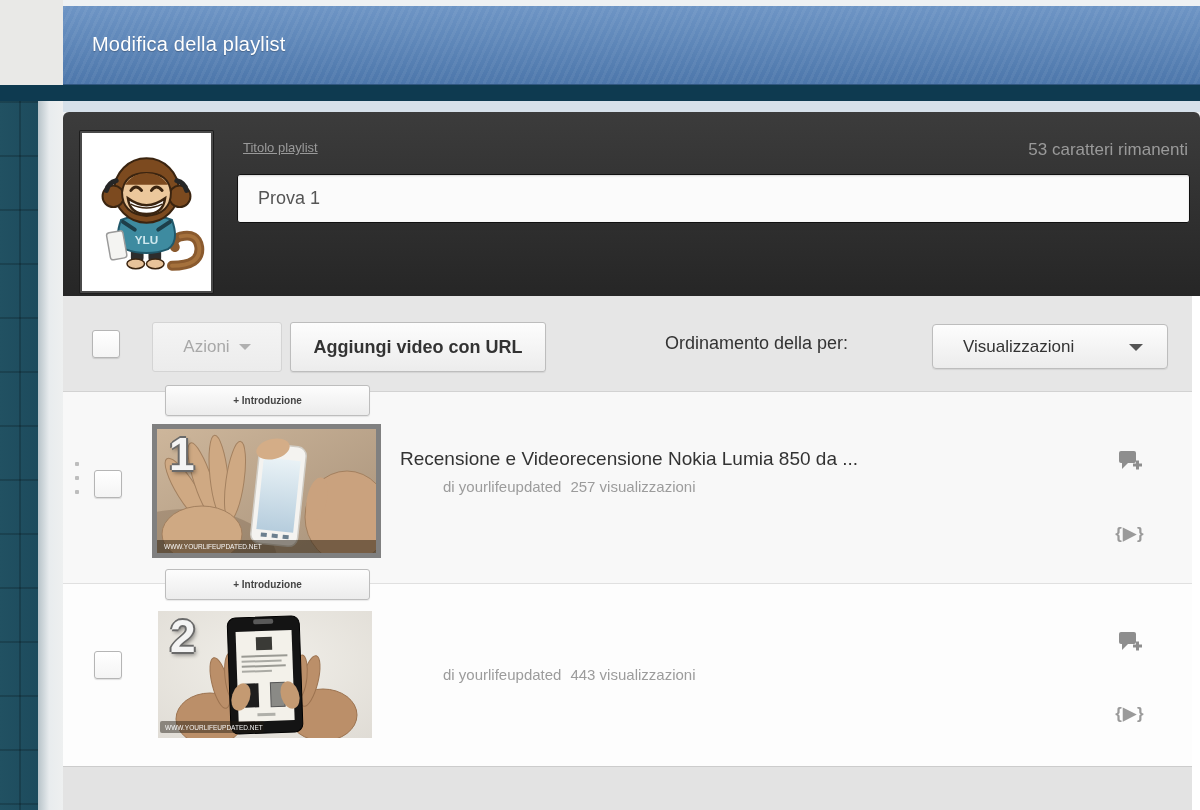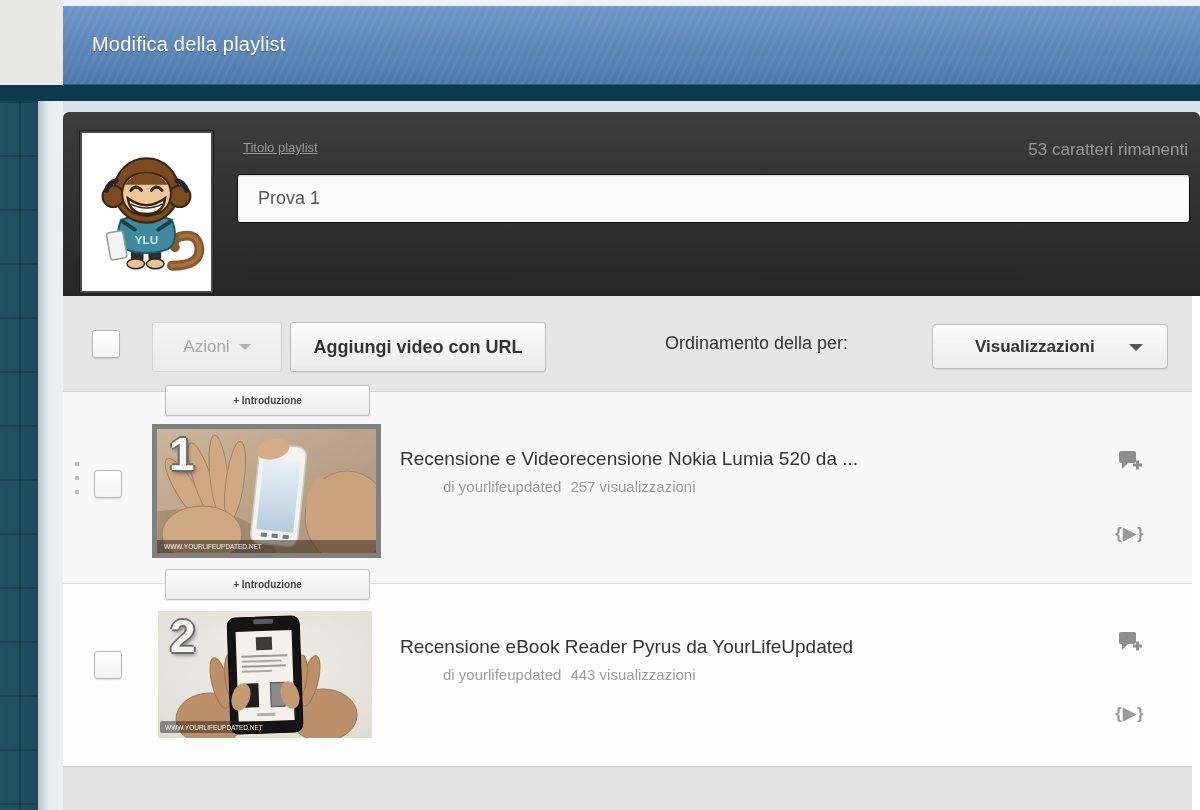--- a/index.html
+++ b/index.html
@@ -56,21 +56,21 @@
   .toolbar .checkbox { left:29px; top:34px; }
   .btn { position:absolute; display:flex; align-items:center; justify-content:center;
     background:linear-gradient(#fdfdfd,#ececec); border:1px solid #bdbdbd; border-radius:3px;
     box-shadow:0 1px 1px rgba(0,0,0,0.08); cursor:pointer; }
   .btn-azioni { left:89px; top:26px; width:130px; height:50px;
     background:linear-gradient(#f4f4f4,#ececec); border-color:#d4d4d4; box-shadow:none;
     color:#a8a8a8; font-size:17px; gap:9px; }
   .btn-addvideo { left:227px; top:26px; width:256px; height:50px; color:#333; font-size:18px; font-weight:bold; }
   .sort-label { position:absolute; left:602px; top:37px; color:#333; font-size:18px; }
   .btn-sort { left:869px; top:28px; width:236px; height:45px; border-radius:4px;
-    color:#333; font-size:17px; font-weight:bold; justify-content:flex-start; padding-left:42px; }
+    color:#333; font-size:17px; font-weight:normal; justify-content:flex-start; padding-left:30px; }
   .caret { width:0; height:0; border-left:6px solid transparent; border-right:6px solid transparent; }
   .caret-gray { border-top:6px solid #b0b0b0; }
   .caret-dark { border-top:7px solid #555; position:absolute; right:24px; top:19px;
     border-left-width:7px; border-right-width:7px; }
 
   
   .vrow { position:relative; width:100%; }
   .vrow1 { height:191px; background:#f8f8f8; }
   .vrow2 { height:183px; background:#fdfdfd; border-top:1px solid #e0e0e0; }
   .btn-intro { width:205px; height:31px; font-weight:bold; font-size:10px; color:#444; z-index:5; }
@@ -222,21 +222,21 @@
               <rect x="130" y="105" width="6" height="4" fill="#6b7f8e"></rect>
             </g>
             <ellipse cx="116" cy="20" rx="17" ry="10" fill="#d4ad87" transform="rotate(-14 116 20)"></ellipse>
             <ellipse cx="160" cy="70" rx="10" ry="22" fill="#caa27e" transform="rotate(12 160 70)"></ellipse>
 
             <rect x="0" y="111" width="219" height="13" fill="rgba(35,25,12,0.5)"></rect>
             <text x="7" y="120" font-family="Liberation Sans, sans-serif" font-size="6.5" fill="#ffffff" opacity="0.95">WWW.YOURLIFEUPDATED.NET</text>
           </svg>
           <div class="thumb-num">1</div>
         </div>
-        <div class="vtitle">Recensione e Videorecensione Nokia Lumia 520 da ...</div>
+        <div class="vtitle">Recensione e Videorecensione Nokia Lumia 850 da ...</div>
         <div class="vmeta">
           <span>di yourlifeupdated</span><span class="views">257 visualizzazioni</span>
         </div>
         <div class="icon-btn icon-comment">
           <svg width="26" height="24" viewBox="0 0 26 24">
             <rect x="2" y="3" width="17" height="12" rx="2" fill="#8e8e8e"></rect>
             <path d="M5 15 v6 l6 -6 z" fill="#8e8e8e"></path>
             <rect x="16" y="15.5" width="9" height="3" fill="#8e8e8e"></rect>
             <rect x="19" y="12.5" width="3" height="9" fill="#8e8e8e"></rect>
           </svg>
@@ -285,21 +285,20 @@
             </g>
 
             <ellipse cx="83" cy="86" rx="9" ry="14" fill="#c49a72" transform="rotate(18 83 86)"></ellipse>
             <ellipse cx="132" cy="84" rx="9" ry="14" fill="#c49a72" transform="rotate(-18 132 84)"></ellipse>
 
             <rect x="2" y="110" width="104" height="12" rx="2" fill="rgba(30,25,15,0.45)"></rect>
             <text x="7" y="119" font-family="Liberation Sans, sans-serif" font-size="6.5" fill="#ffffff" opacity="0.95">WWW.YOURLIFEUPDATED.NET</text>
           </svg>
           <div class="thumb-num">2</div>
         </div>
-        <div class="vtitle">Recensione eBook Reader Pyrus da YourLifeUpdated</div>
         <div class="vmeta">
           <span>di yourlifeupdated</span><span class="views">443 visualizzazioni</span>
         </div>
         <div class="icon-btn icon-comment">
           <svg width="26" height="24" viewBox="0 0 26 24">
             <rect x="2" y="3" width="17" height="12" rx="2" fill="#8e8e8e"></rect>
             <path d="M5 15 v6 l6 -6 z" fill="#8e8e8e"></path>
             <rect x="16" y="15.5" width="9" height="3" fill="#8e8e8e"></rect>
             <rect x="19" y="12.5" width="3" height="9" fill="#8e8e8e"></rect>
           </svg>

